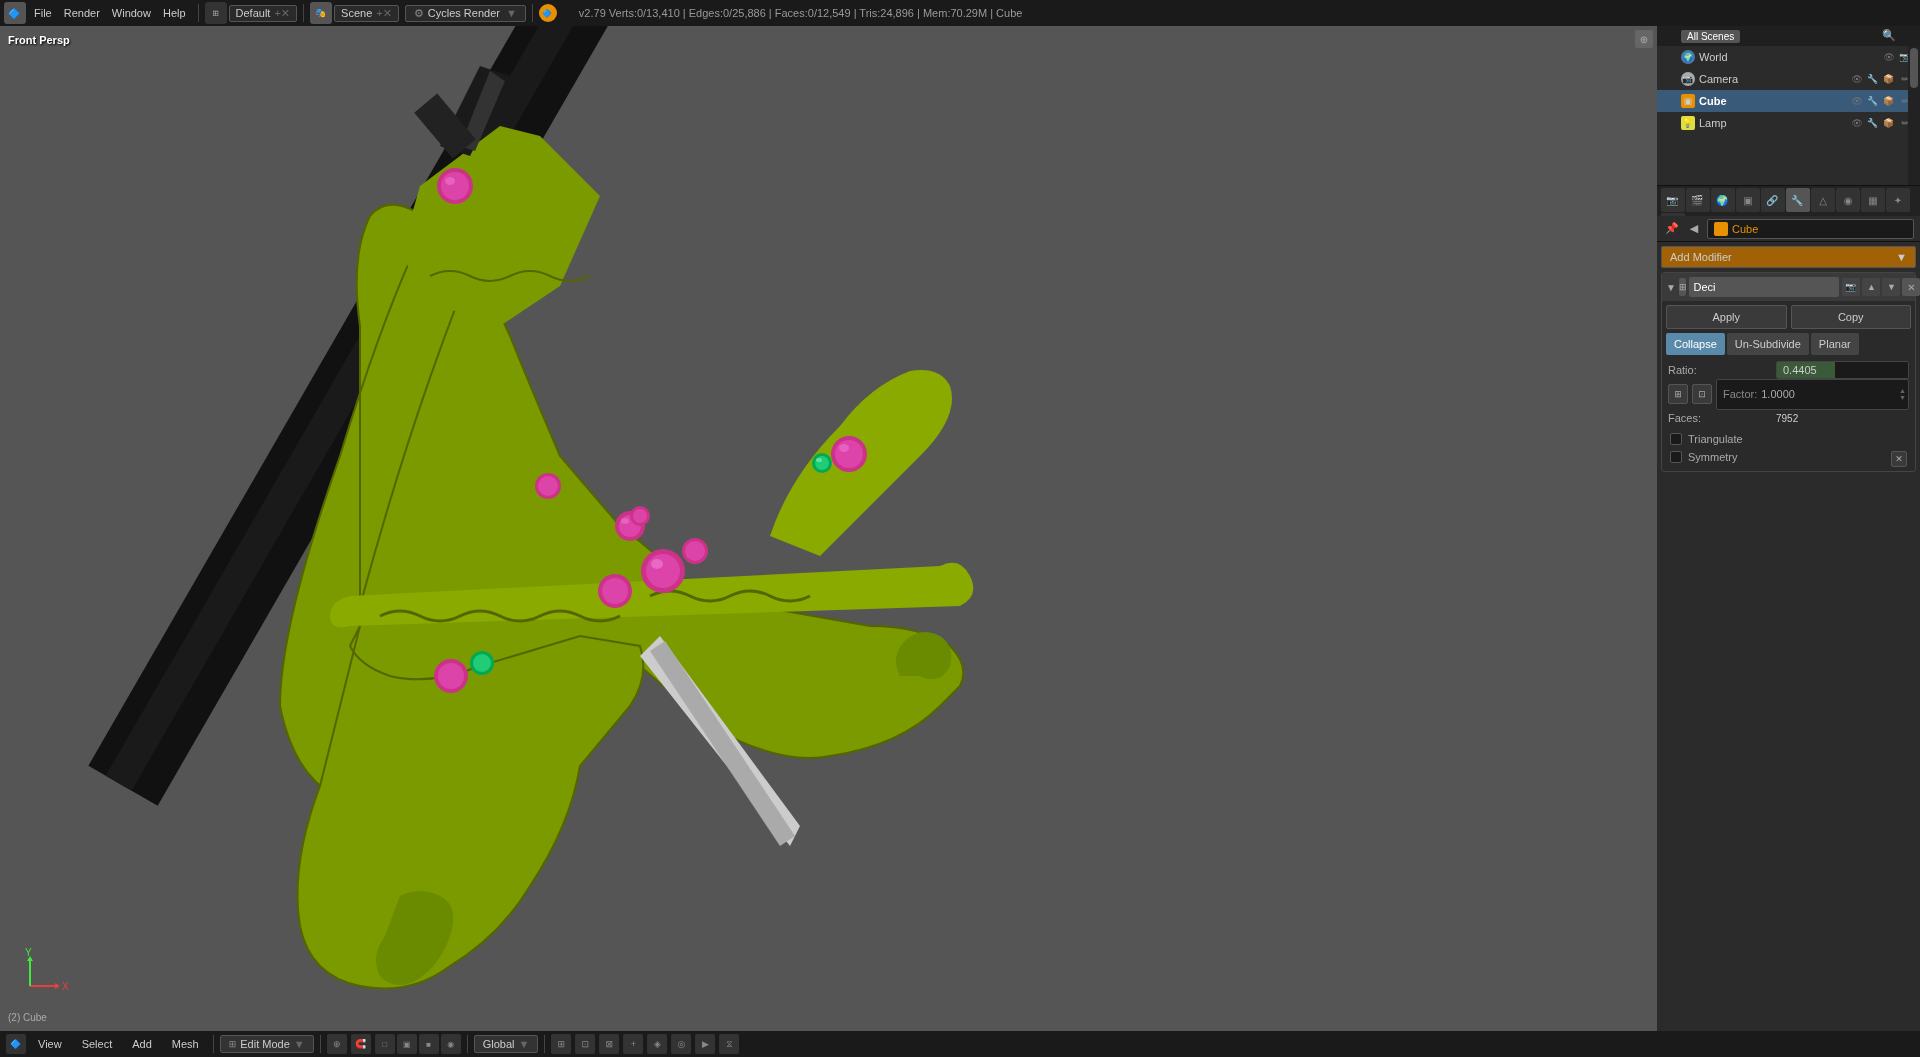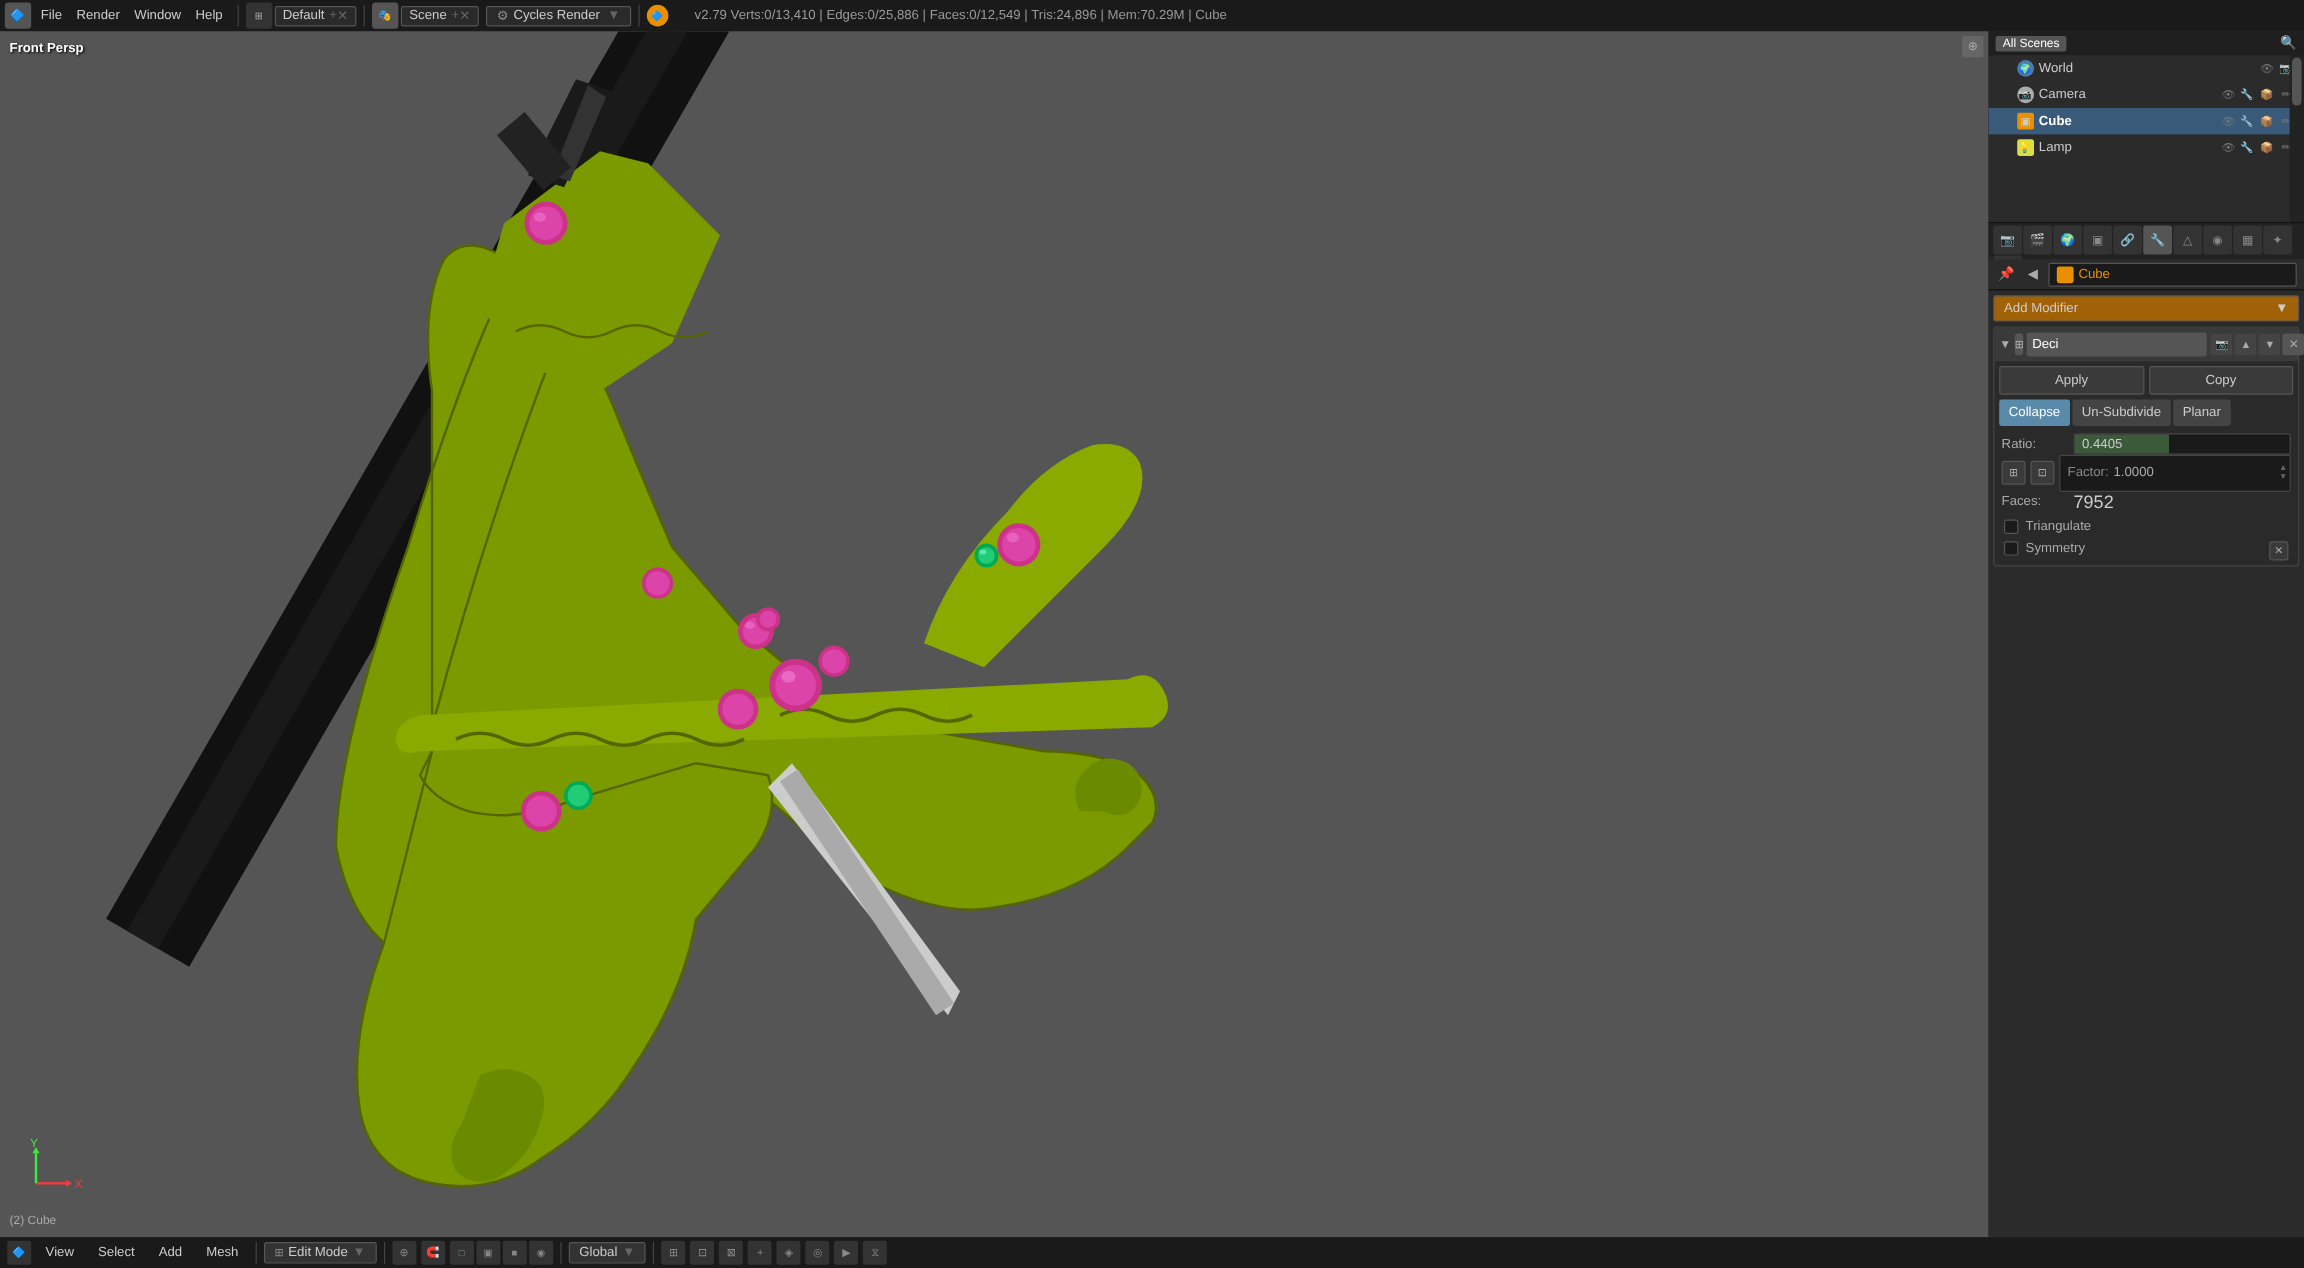--- a/index.html
+++ b/index.html
@@ -152,21 +152,21 @@
       height: 160px;
       border-bottom: 1px solid #111;
       overflow: hidden;
     }
 
     .outliner-header {
       height: 20px;
       background: #1f1f1f;
       display: flex;
       align-items: center;
-      padding: 0 6px;
+      padding: 0 24px;
       justify-content: space-between;
     }
     .outliner-header-tabs {
       display: flex; gap: 2px;
     }
     .outliner-tab {
       padding: 1px 6px;
       background: #333;
       border-radius: 2px;
       font-size: 10px;
@@ -386,20 +386,21 @@
       display: flex; align-items: center;
     }
     .mod-tab.active { background: #5a8aaa; color: #fff; }
 
     
     .modifier-field-row {
       display: flex;
       align-items: center;
       padding: 2px 6px;
       height: 22px;
+      gap: 48px;
     }
     .field-label {
       color: #aaa;
       font-size: 11px;
       width: 60px;
     }
     .field-value-text {
       position: relative;
       z-index: 1;
       color: #ccc;
@@ -813,21 +814,21 @@
           <span>1.0000</span>
           <div class="factor-arrows">
             <span>▲</span>
             <span>▼</span>
           </div>
         </div>
       </div>
 
       <div class="modifier-field-row">
         <span class="field-label">Faces:</span>
-        <span style="color:#ccc;font-size:15px;">7952</span>
+        <span style="color:#ccc;font-size:10px;">7952</span>
       </div>
 
       <div class="modifier-check-row">
         <div class="mod-checkbox"></div>
         <span class="check-label">Triangulate</span>
       </div>
 
       <div class="symmetry-row">
         <div class="mod-checkbox"></div>
         <span class="check-label">Symmetry</span>

